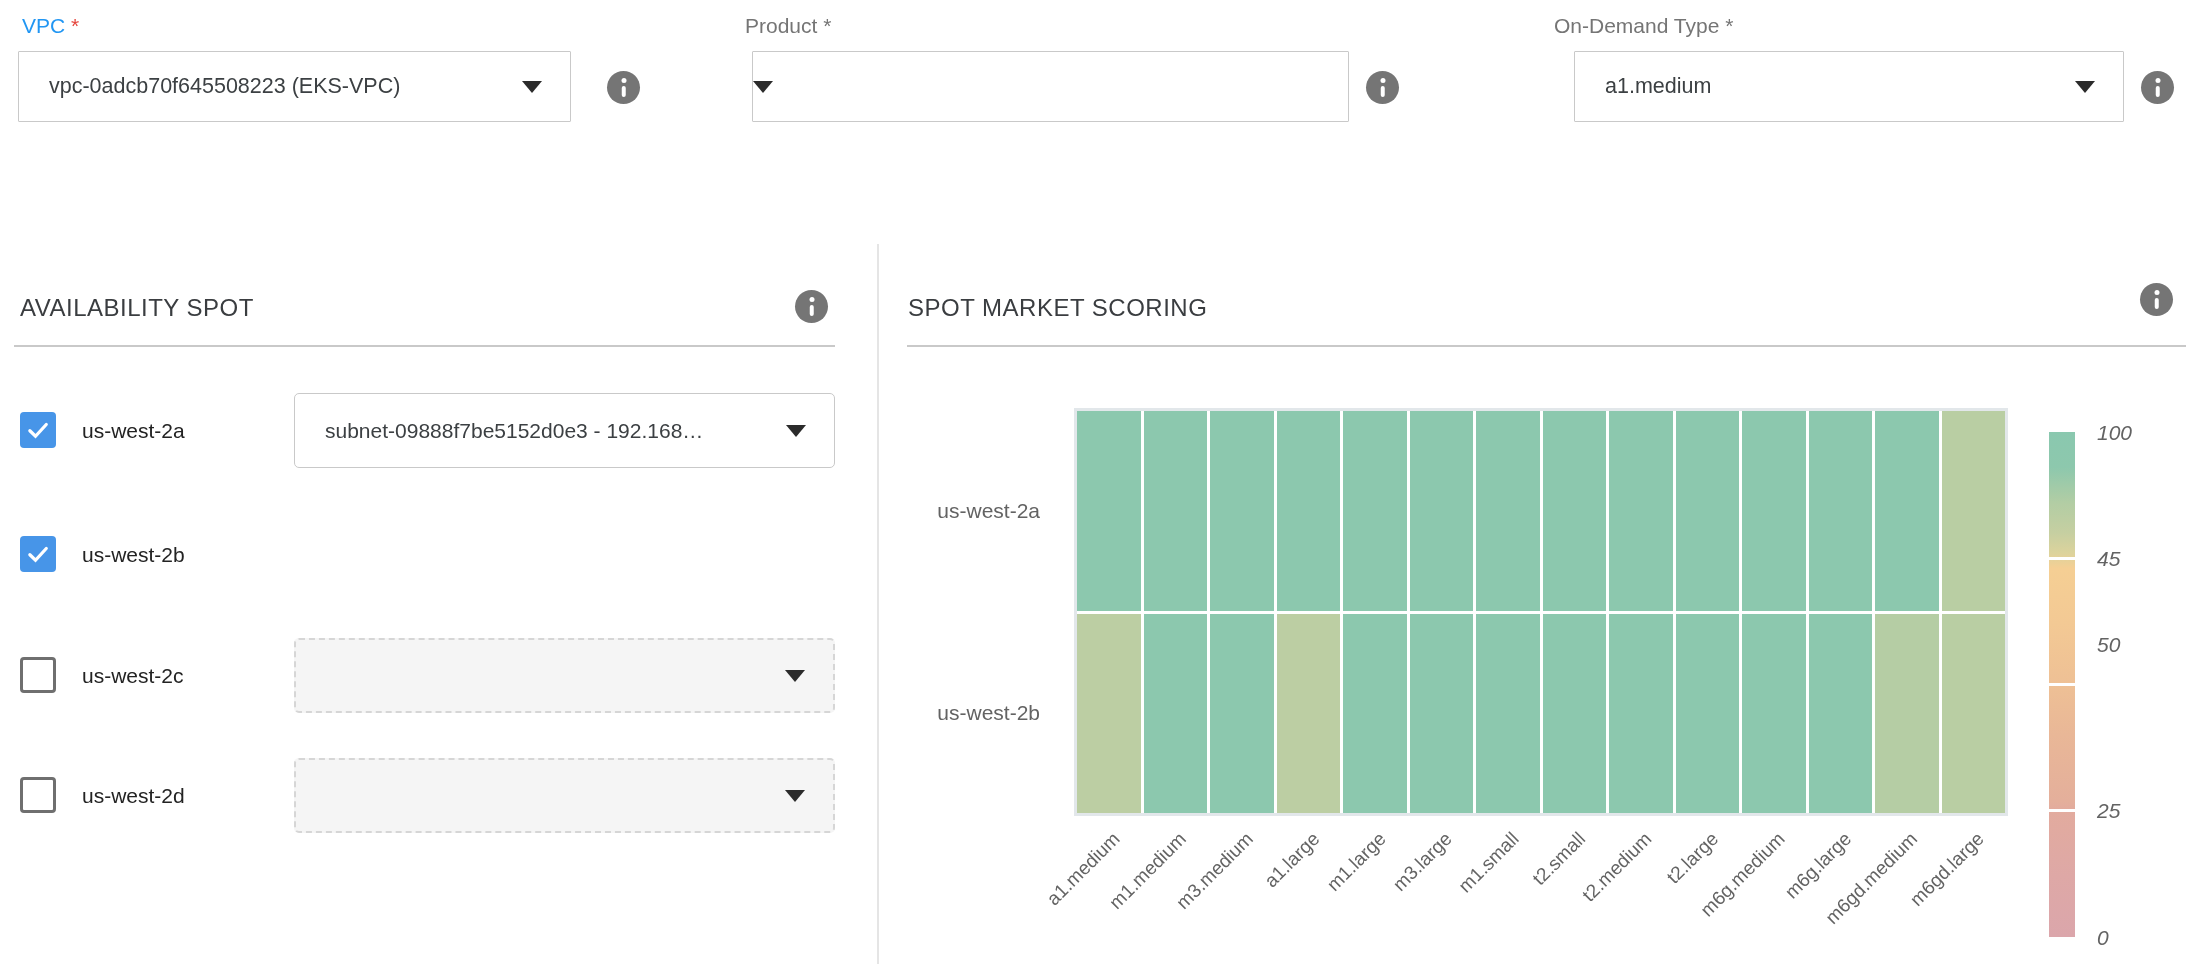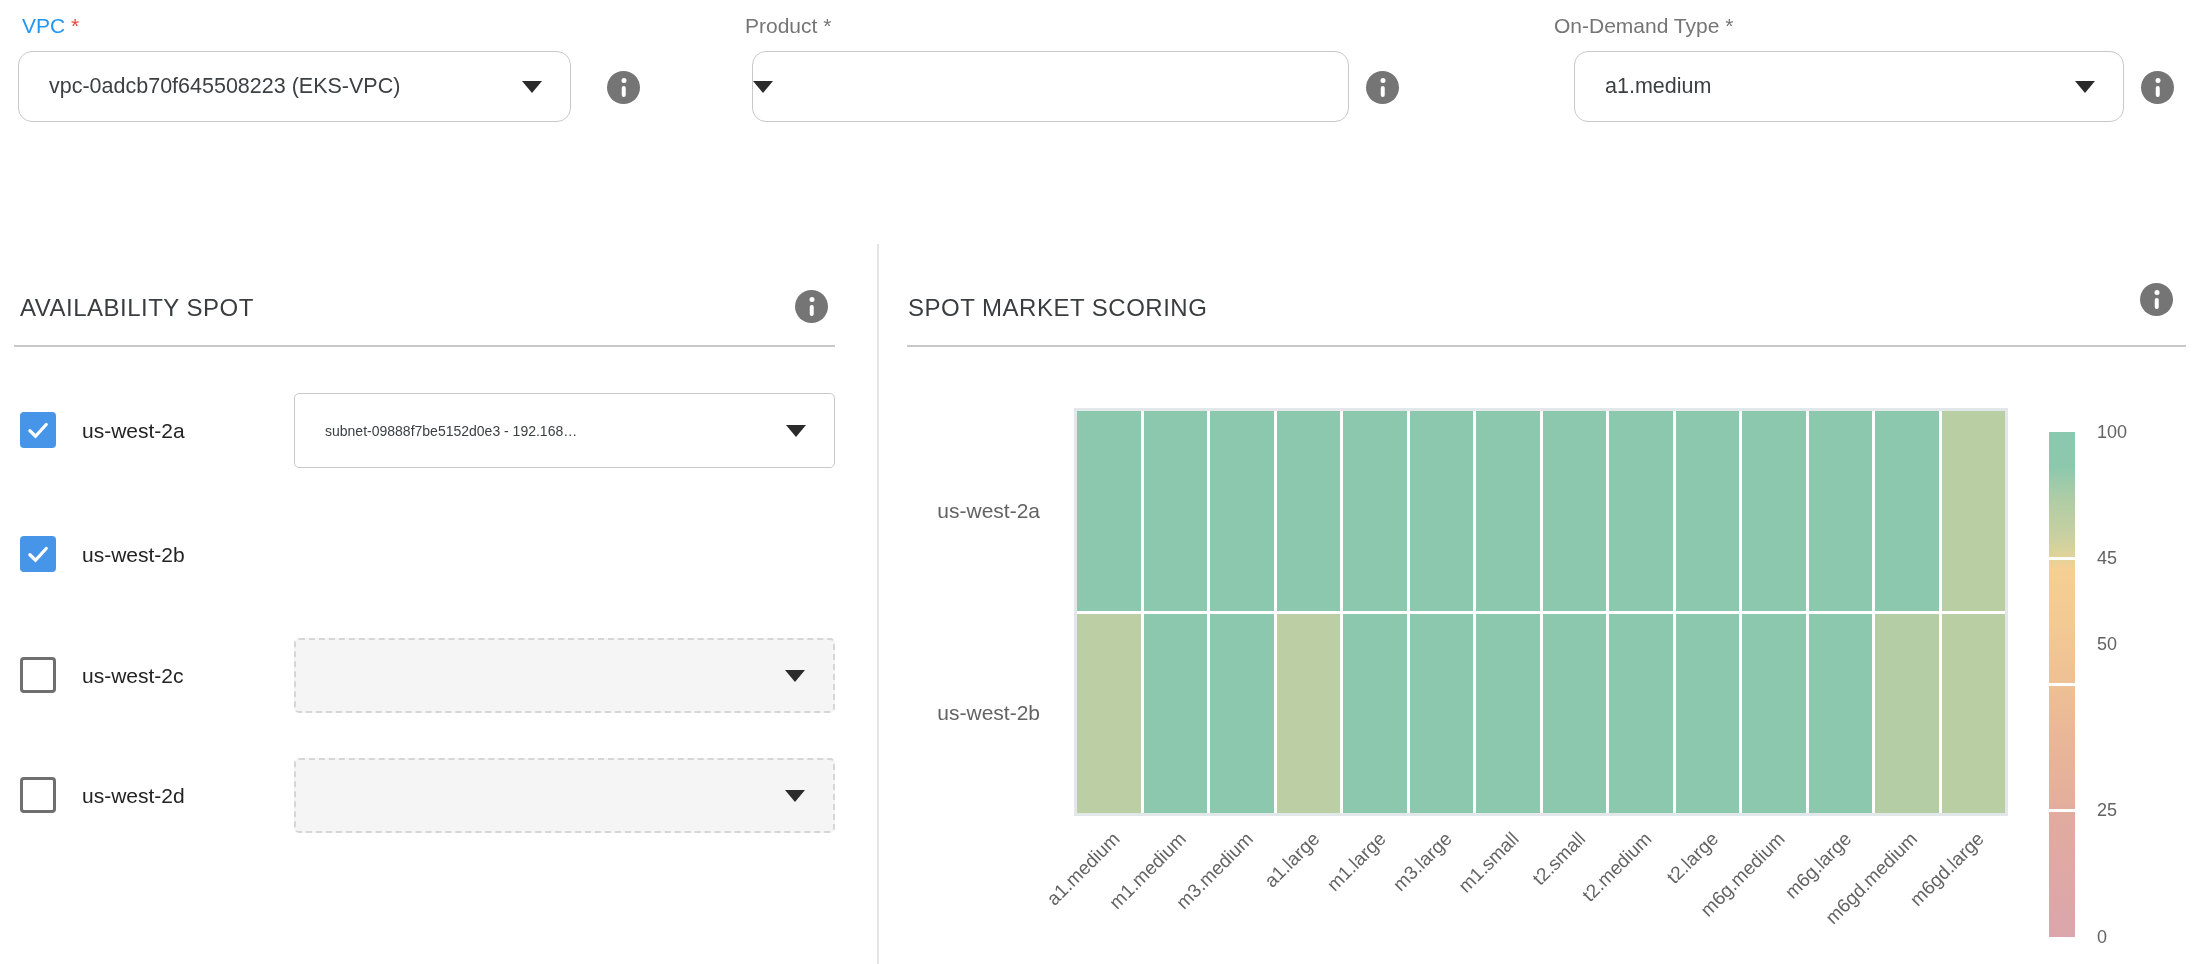--- a/index.html
+++ b/index.html
@@ -4,21 +4,21 @@
 <style>
   * { margin:0; padding:0; box-sizing:border-box; }
   html,body { background:#fff; }
   body { width:2196px; height:964px; font-family:"Liberation Sans", sans-serif; }
   .page { position:relative; width:2196px; height:964px; background:#fff; overflow:hidden; }
 
   
   .field-label { position:absolute; font-size:21px; color:#757575; white-space:nowrap; }
   .lbl-blue { color:#2196f3; }
   .req-red { color:#e5463d; }
-  .select { position:absolute; background:#fff; border:1.5px solid #c9c9c9; border-radius:14px;
+  .select { position:absolute; background:#fff; border:1.5px solid #c9c9c9; border-radius:1px;
             display:flex; align-items:center; cursor:pointer; }
   .select-value { font-size:21.5px; color:#3c4043; padding-left:30px; white-space:nowrap;
                   overflow:hidden; flex:1; }
   .caret { width:0; height:0; border-left:10px solid transparent; border-right:10px solid transparent;
            border-top:12px solid #2b2b2b; margin-right:28px; flex:none; }
   .sel-vpc { left:18px; top:51px; width:553px; height:71px; }
   .sel-product { left:752px; top:51px; width:597px; height:71px; }
   .sel-od { left:1574px; top:51px; width:550px; height:71px; }
   .lab-vpc { left:22px; top:14px; }
   .lab-product { left:745px; top:14px; }
@@ -49,32 +49,32 @@
   .checkbox { position:absolute; left:20px; top:19px; width:36px; height:36px; border-radius:4px; cursor:pointer; }
   .checkbox.checked { background:#4795e8; }
   .checkbox.unchecked { background:#fff; border:3.5px solid #6f6f6f; }
   .checkbox svg { position:absolute; left:3px; top:3px; }
   .zone-name { position:absolute; left:82px; top:50%; transform:translateY(-50%);
                font-size:21px; color:#232323; white-space:nowrap; }
   .subnet-select { position:absolute; left:294px; top:0; width:541px; height:75px; border-radius:5px;
                    display:flex; align-items:center; }
   .subnet-select.enabled { background:#fff; border:1.5px solid #c9c9c9; cursor:pointer; }
   .subnet-select.disabled { background:#f5f5f5; border:2px dashed #d6d6d6; }
-  .subnet-select .select-value { font-size:14px; }
+  .subnet-select .select-value { font-size:21px; }
 
   
   .plot-frame { position:absolute; left:1074px; top:408px; width:934px; height:408px;
                 border:3px solid #e2e7ea; background:#fff; }
   .hm-cell { position:absolute; cursor:pointer; }
   .y-label { position:absolute; font-size:21px; color:#636363; line-height:26px; text-align:right; white-space:nowrap; }
   .x-label { position:absolute; font-size:19px; color:#636363; white-space:nowrap;
              transform-origin:top right; transform:rotate(-45deg); }
   .legend-bar { position:absolute; left:2049px; top:432px; width:26px; height:505px; }
   .legend-tick-line { position:absolute; left:0; width:100%; height:3px; background:#fff; }
-  .legend-label { position:absolute; left:2097px; font-size:18px; color:#636363; line-height:25px; }
+  .legend-label { position:absolute; left:2097px; font-size:21px; color:#636363; line-height:25px;font-style:italic; }
 </style>
 </head>
 <body>
 
 <div class="page">
 
   <div class="field-label lab-vpc"><span class="lbl-blue">VPC</span>&nbsp;<span class="req-red">*</span></div>
   <div class="select sel-vpc">
     <span class="select-value">vpc-0adcb70f645508223 (EKS-VPC)</span>
     <span class="caret"></span>

